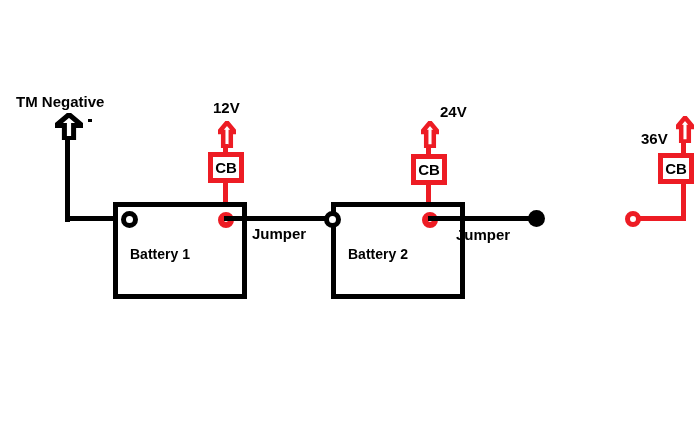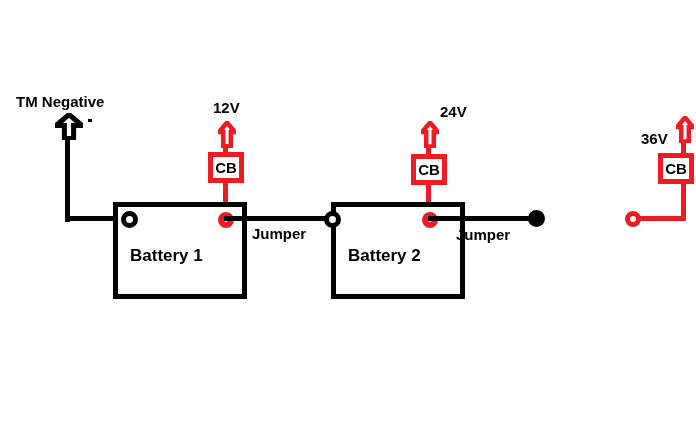--- a/index.html
+++ b/index.html
@@ -18,21 +18,21 @@
   .battery {
     position: absolute;
     width: 134px; height: 97px;
     border: 5px solid var(--neg);
     background: #ffffff;
     box-sizing: border-box;
   }
   .battery-label {
     position: absolute;
     left: 12px; top: 39px;
-    font-size: 17px; font-weight: bold; color: #000;
+    font-size: 14px; font-weight: bold; color: #000;
     white-space: nowrap;
   }
   .cb {
     position: absolute;
     width: 36px; height: 31px;
     border: 5px solid var(--pos);
     background: #ffffff;
     box-sizing: border-box;
     display: flex; align-items: center; justify-content: center;
     font-size: 15px; font-weight: bold; color: #000;

